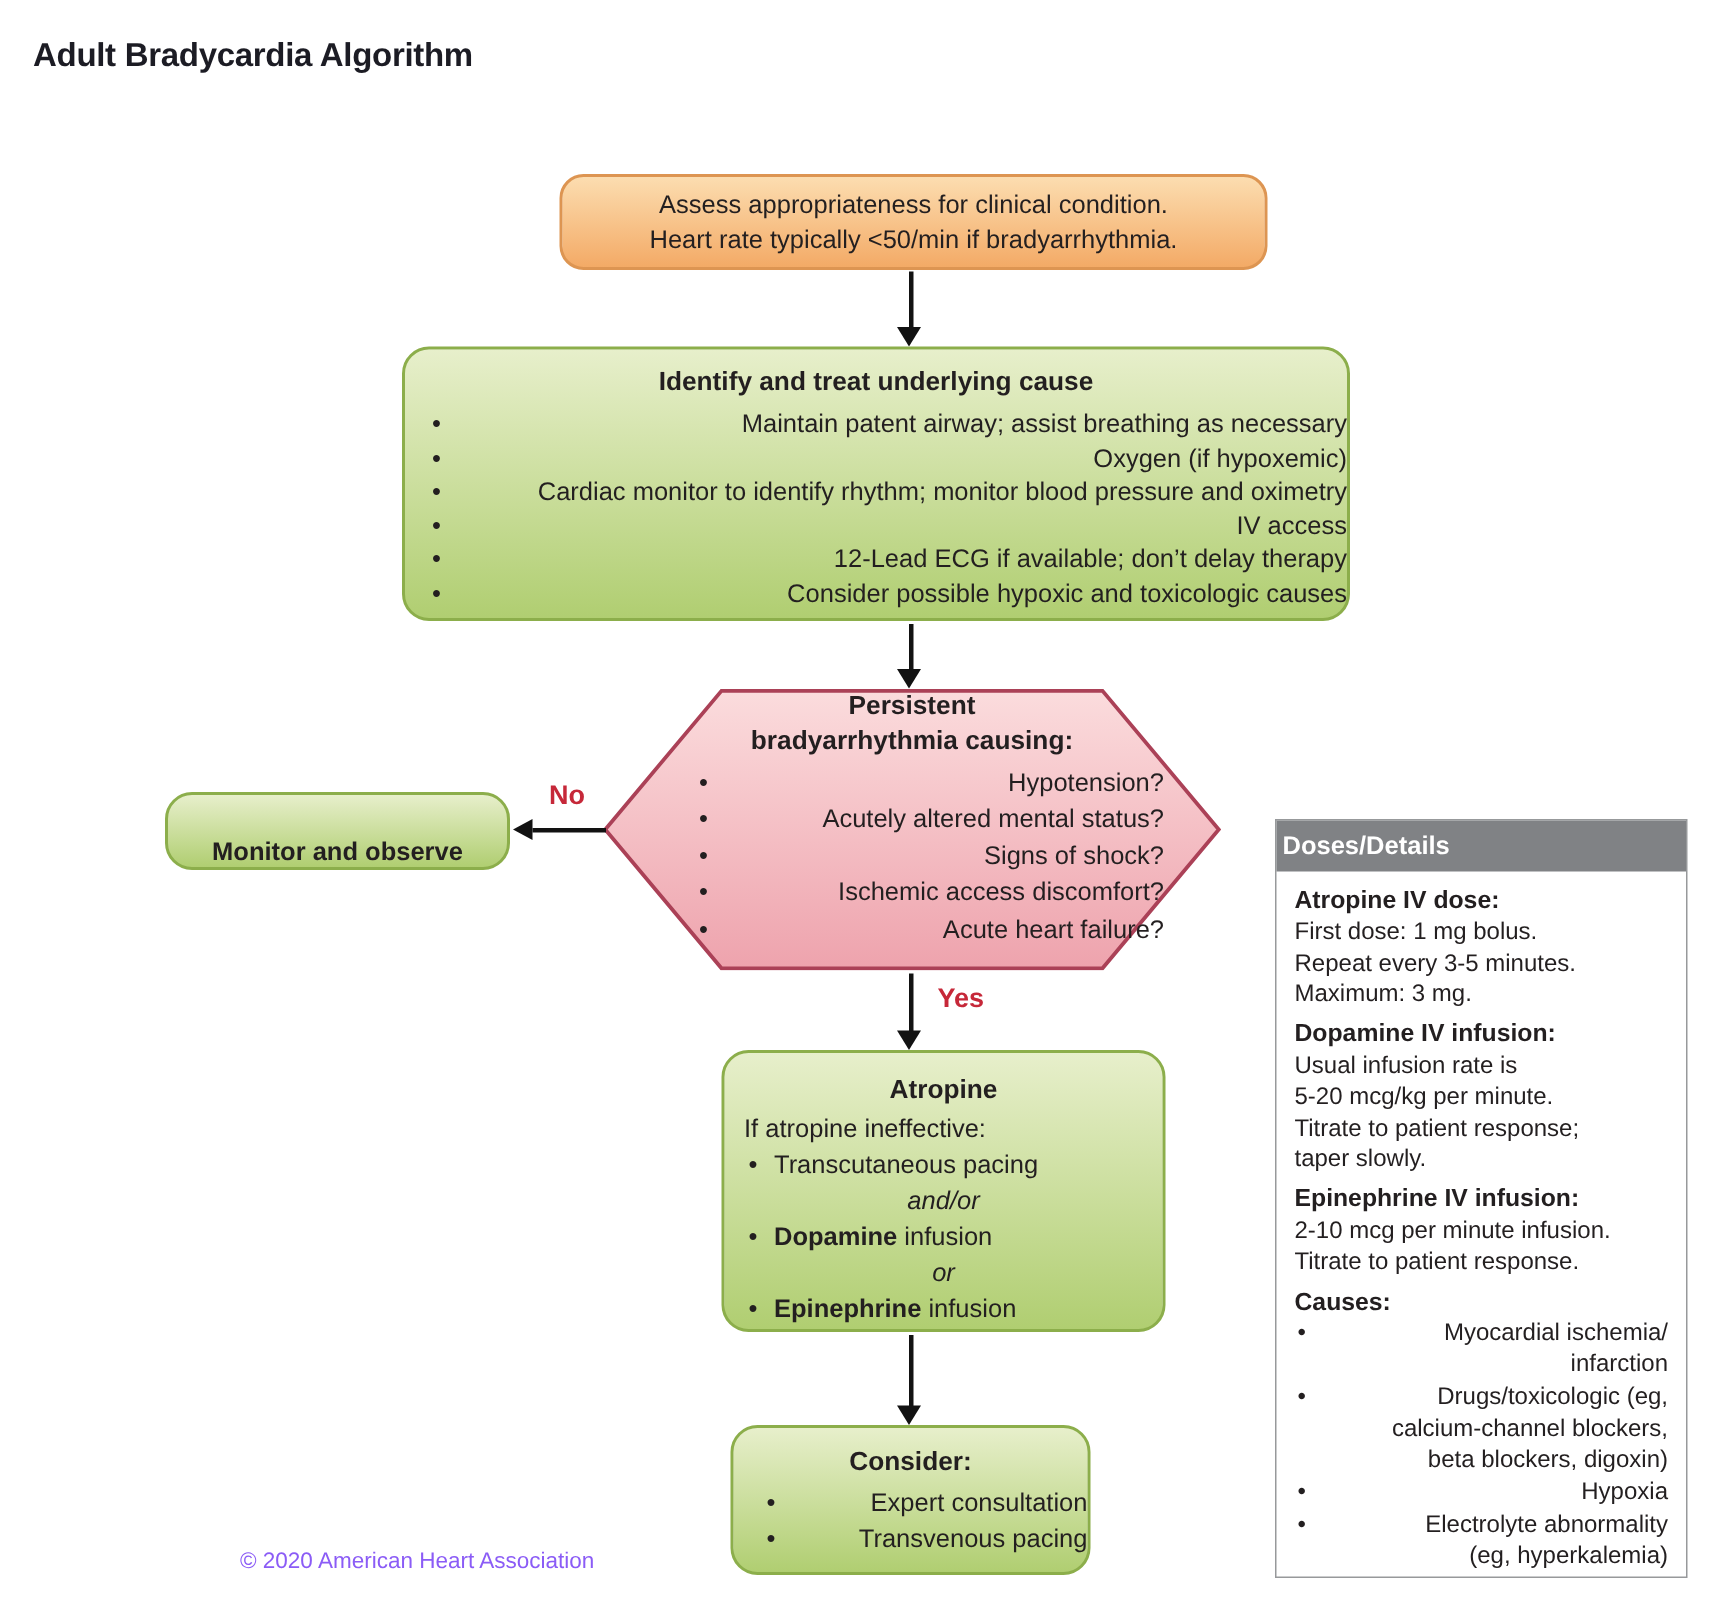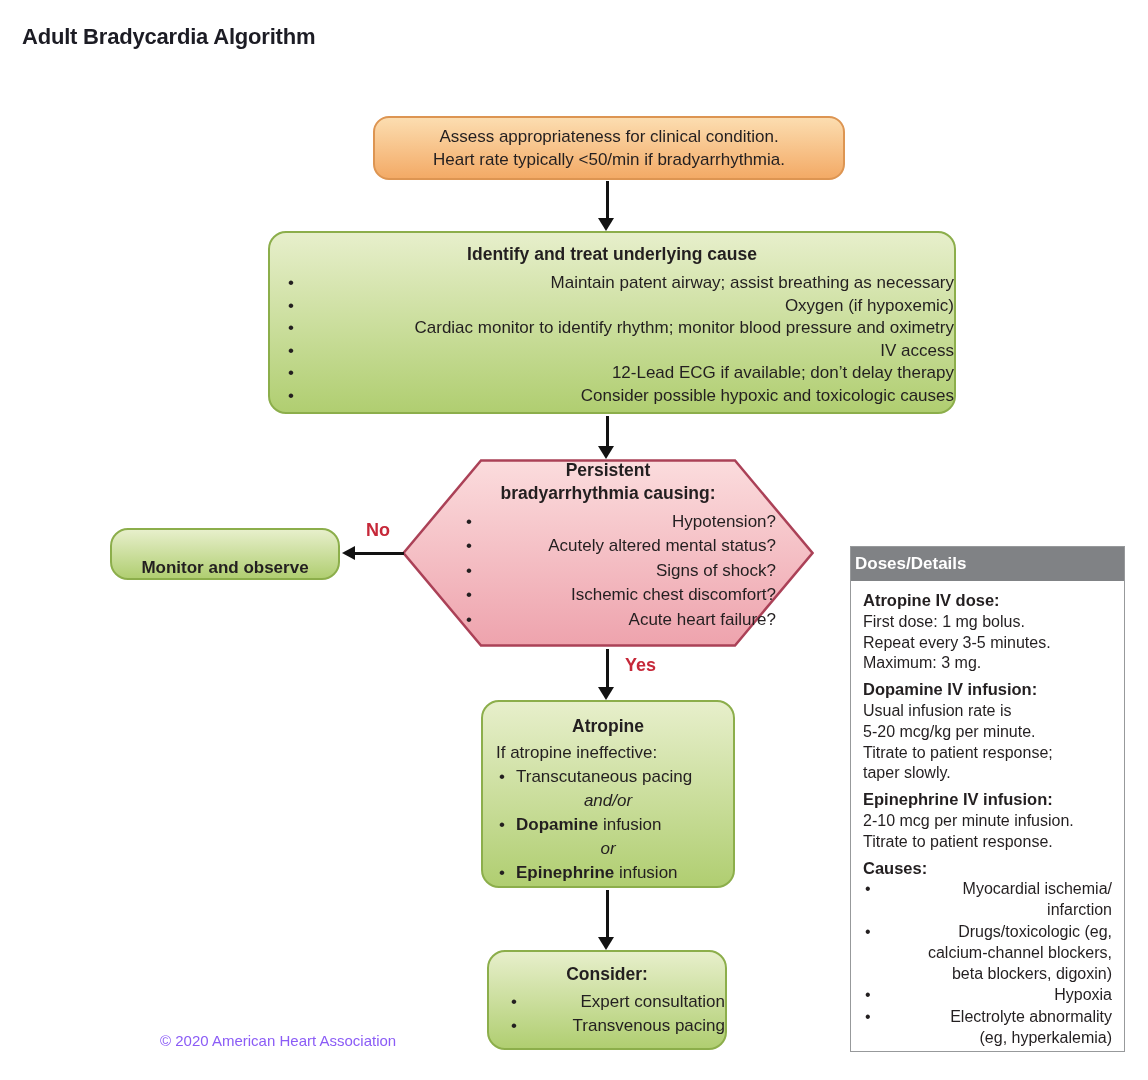--- a/index.html
+++ b/index.html
@@ -33,40 +33,40 @@
   }
 
   .pre { white-space:pre-line; }
   .center { text-align:center; }
   .bold { font-weight:700; }
 
   .assess-box { left:373px; top:116px; width:472px; height:64px;
     display:flex; align-items:center; justify-content:center; }
   .assess-box .txt { font-size:17px; line-height:23px; text-align:center; }
 
-  .identify-box { left:268px; top:231px; width:688px; height:183px; padding-top:9px; }
+  .identify-box { left:268px; top:231px; width:632px; height:183px; padding-top:9px; }
   .identify-box .box-title { font-size:17.5px; line-height:24px; }
   .bullets { list-style:none; }
   .bullets li { position:relative; padding-left:17px;text-align:right; }
   .bullets li::before { content:"\2022"; position:absolute; left:0; top:0; }
   .identify-bullets { margin:6px 0 0 18px; font-size:17px; }
   .identify-bullets li { line-height:22.5px; }
 
   .hexwrap { position:absolute; left:402px; top:459px; width:412px; height:188px; }
   .hexwrap svg { position:absolute; left:0; top:0; }
   .hex-content { position:absolute; inset:0; }
   .hex-title { font-size:17.5px; line-height:23px; }
   .hex-bullets { margin:5px 0 0 64px; width:310px; font-size:17px; }
   .hex-bullets li { line-height:24.4px; }
 
   .monitor-box { left:110px; top:528px; width:230px; height:52px;
     display:flex; align-items:flex-end; justify-content:center;
     font-size:17px; font-weight:700; border-radius:15px; }
 
-  .atropine-box { left:481px; top:700px; width:254px; height:188px; padding-top:12px; }
+  .atropine-box { left:481px; top:700px; width:296px; height:188px; padding-top:12px; }
   .atropine-box .box-title { font-size:17.5px; line-height:24px; }
   .atropine-lines { font-size:17px; line-height:24px; padding-left:13px; margin-top:3px; }
   .atropine-lines .conn { text-align:center; padding-right:13px; font-style:italic; }
   .atropine-bullets { list-style:none; }
   .atropine-bullets li { position:relative; padding-left:20px; }
   .atropine-bullets li::before { content:"\2022"; position:absolute; left:3px; top:0; }
 
   .consider-box { left:487px; top:950px; width:240px; height:100px; padding-top:10px; }
   .consider-box .box-title { font-size:17.5px; line-height:24px; }
   .consider-bullets { margin:4px 0 0 22px; font-size:17px; }
@@ -137,21 +137,21 @@
       </defs>
       <polygon points="1.5,94 79,1.5 333,1.5 410.5,94 333,186.5 79,186.5" fill="url(#pinkGrad)" stroke="var(--pink-border)" stroke-width="2.5"></polygon>
     </svg>
     <div class="hex-content">
       <div class="hex-title bold center pre">Persistent
 bradyarrhythmia causing:</div>
       <ul class="bullets hex-bullets">
         <li>Hypotension?</li>
         <li>Acutely altered mental status?</li>
         <li>Signs of shock?</li>
-        <li>Ischemic chest discomfort?</li>
+        <li>Ischemic access discomfort?</li>
         <li>Acute heart failure?</li>
       </ul>
     </div>
   </div>
 
   <div>
     <div class="hshaft" style="left:355px; top:552px; width:49px;"></div>
     <div class="lhead" style="left:342px; top:546px;"></div>
   </div>
   <div class="flow-label" style="left:366px; top:520px;">No</div>

